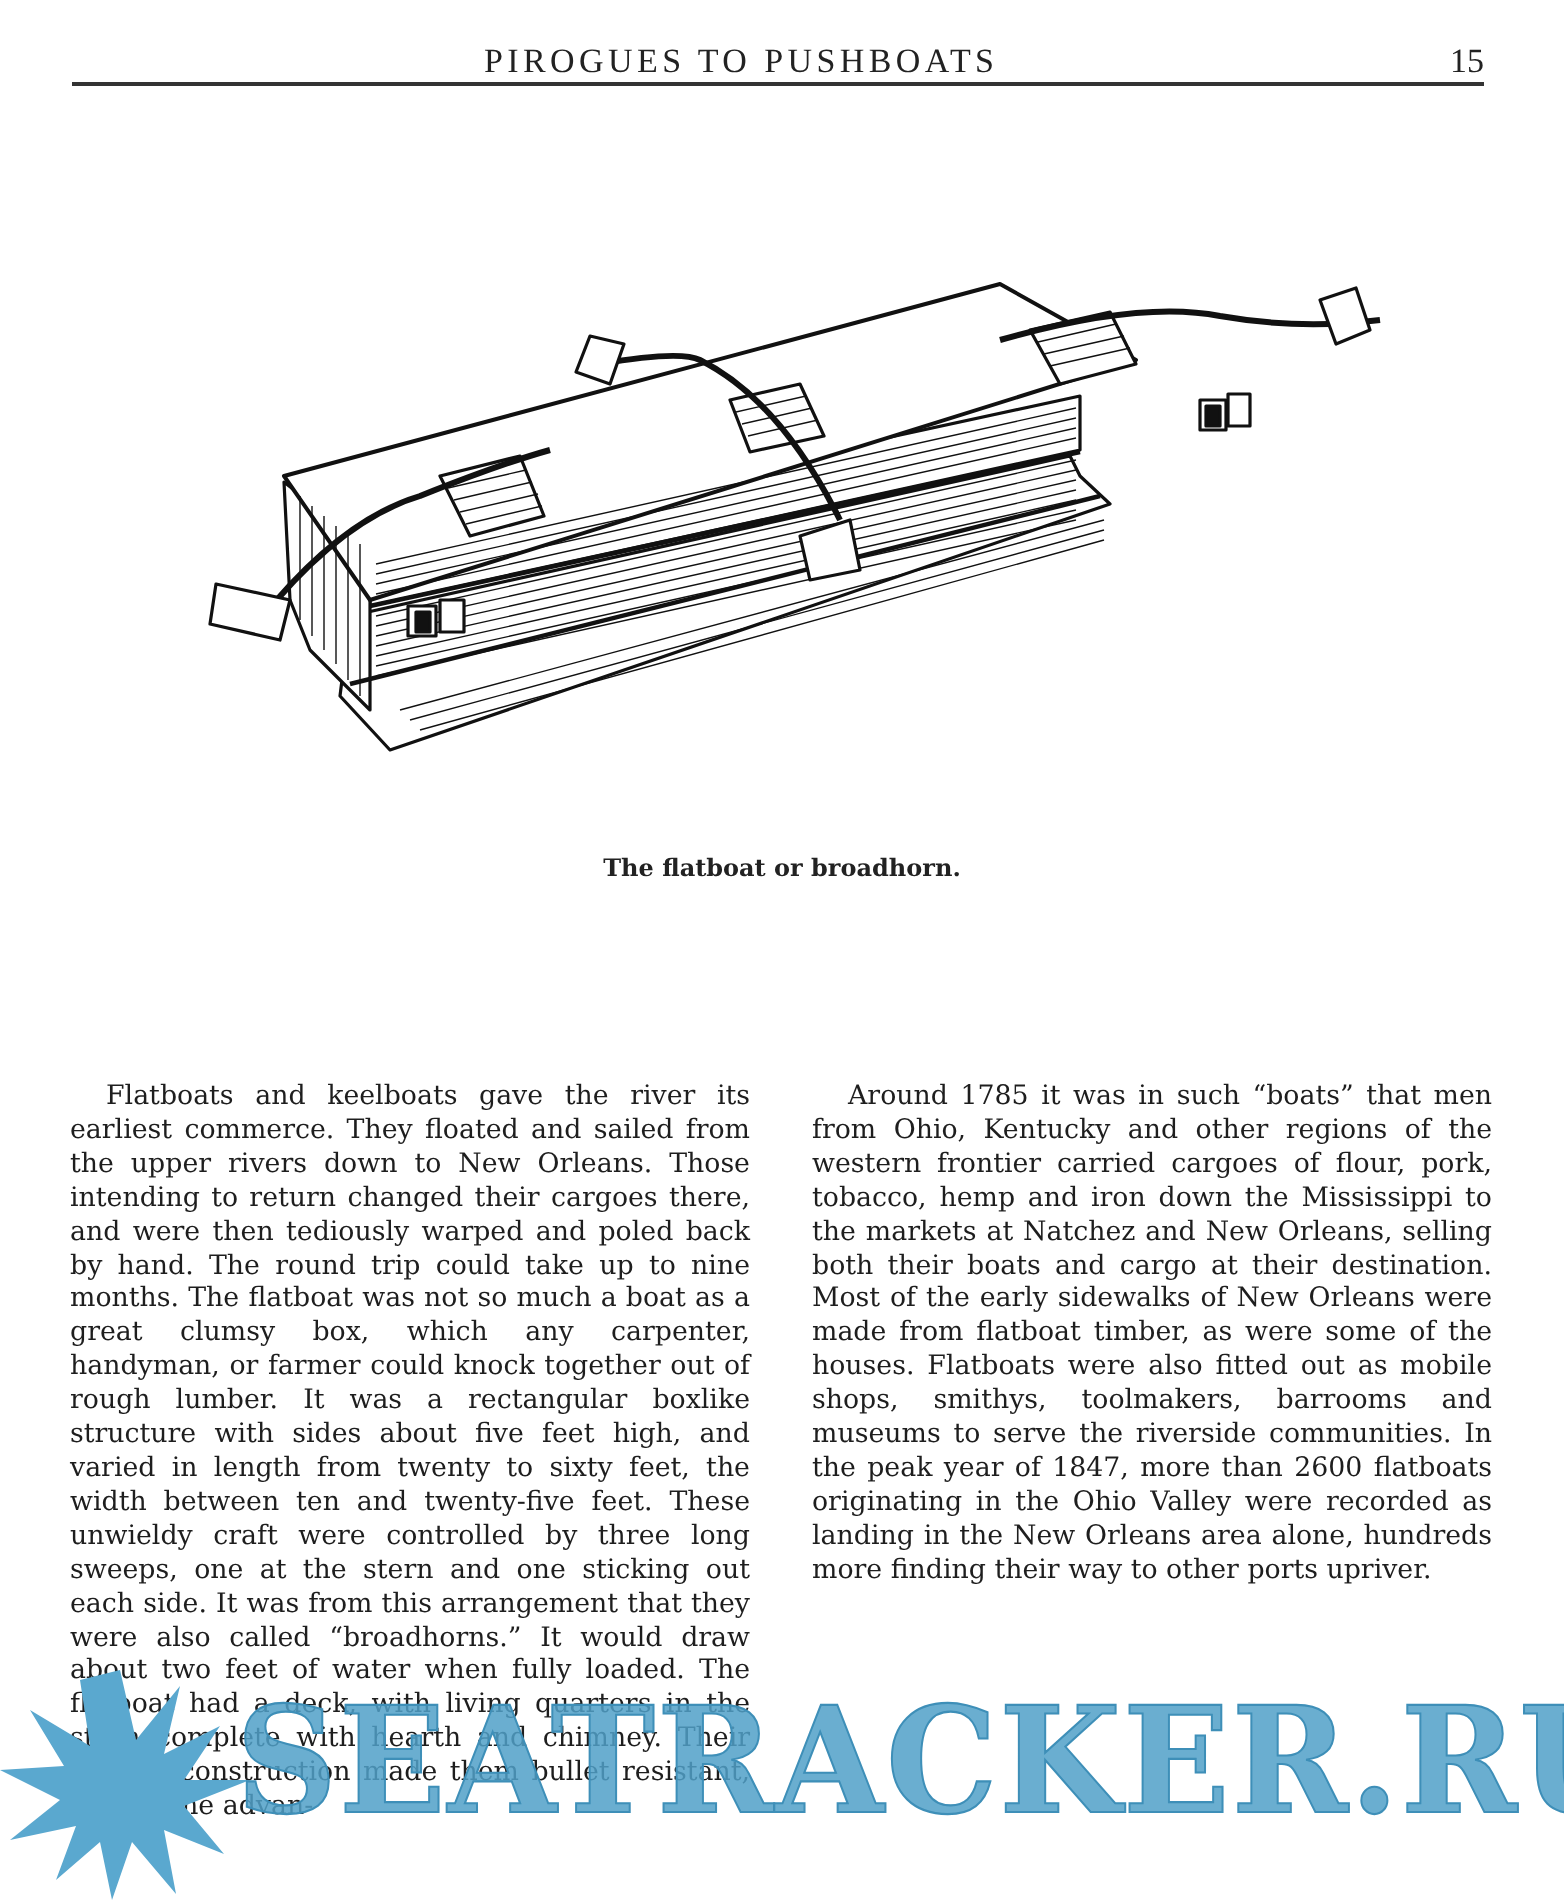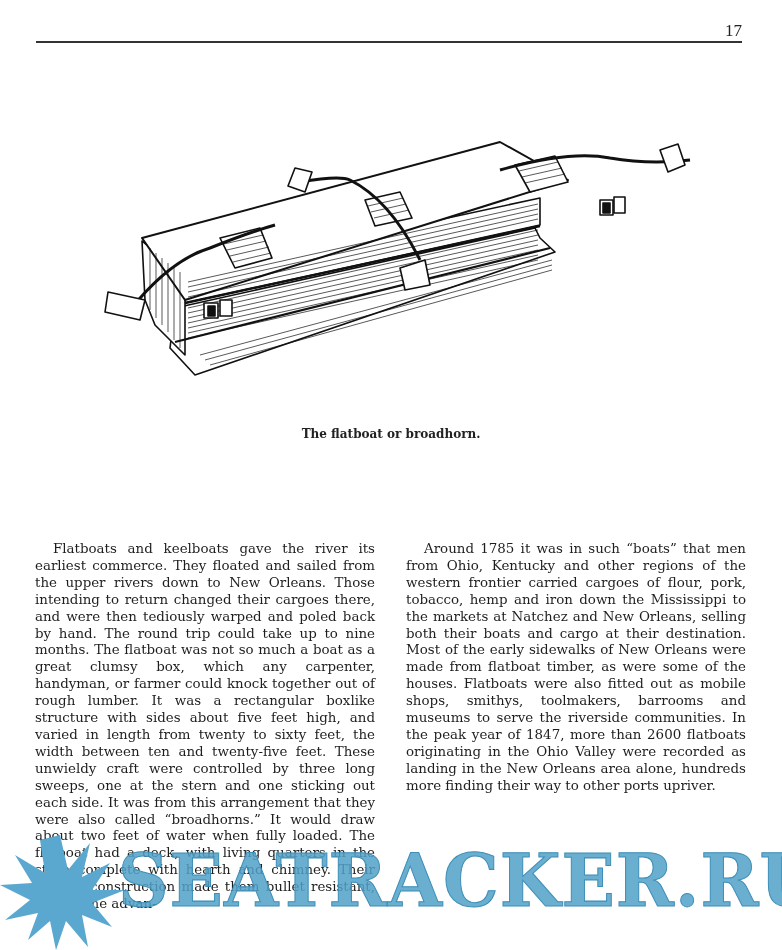--- a/index.html
+++ b/index.html
@@ -44,21 +44,22 @@
     position: absolute; left: 118px; top: 846px;
     font-family: "DejaVu Serif", serif; font-weight: bold; font-size: 70px; letter-spacing: 1px;
     color: rgba(80,160,200,0.85); -webkit-text-stroke: 1px #3e8fb8; line-height: 1;
     transform: scaleY(1.05);
   }
 </style>
 </head>
 <body>
 
 <div class="running-head">
-  <span class="page-number">17</span>
+  <span class="running-title">PIROGUES TO PUSHBOATS</span>
+  <span class="page-number">15</span>
   <div class="head-rule"></div>
 </div>
 
 <svg class="figure" viewBox="0 0 600 280" xmlns="http://www.w3.org/2000/svg" fill="none" stroke="#111" stroke-width="1.6" stroke-linejoin="round">
 
   <polygon points="75,188 435,108 440,118 455,132 95,255 70,228" fill="#fff"></polygon>
 
   <polygon points="85,183 440,105 440,78 85,155" fill="#fff"></polygon>
 
   <polygon points="42,121 85,155 85,235 55,205 45,180" fill="#fff"></polygon>

